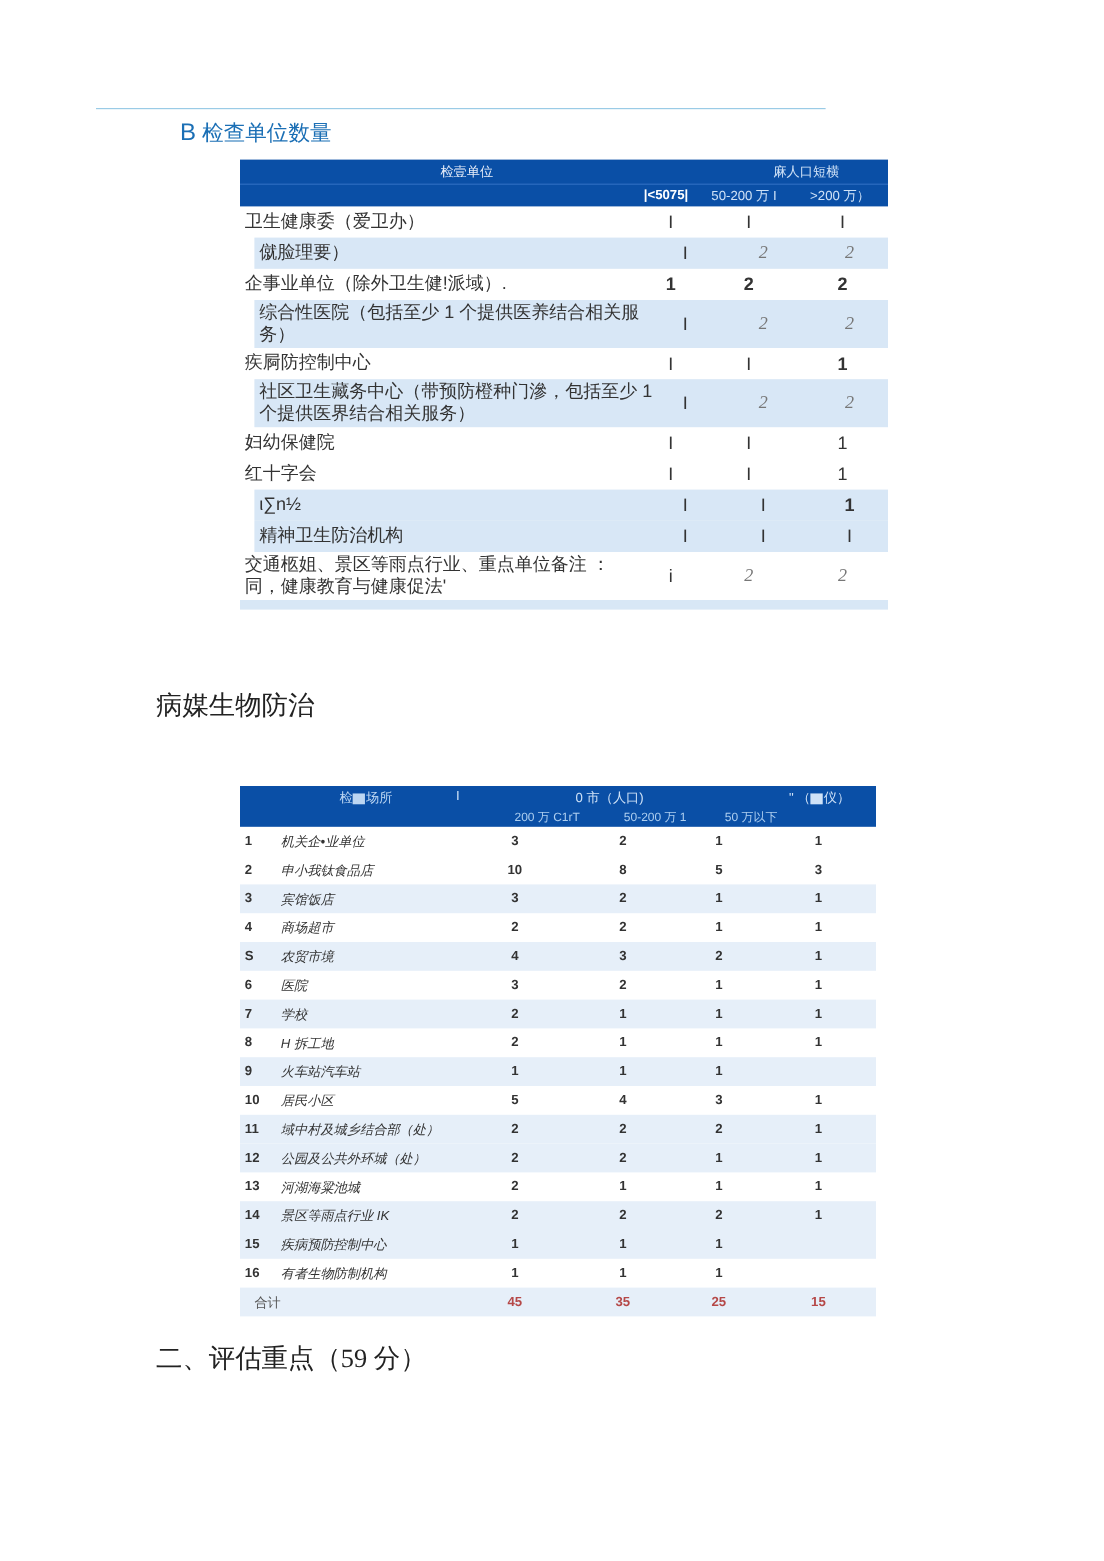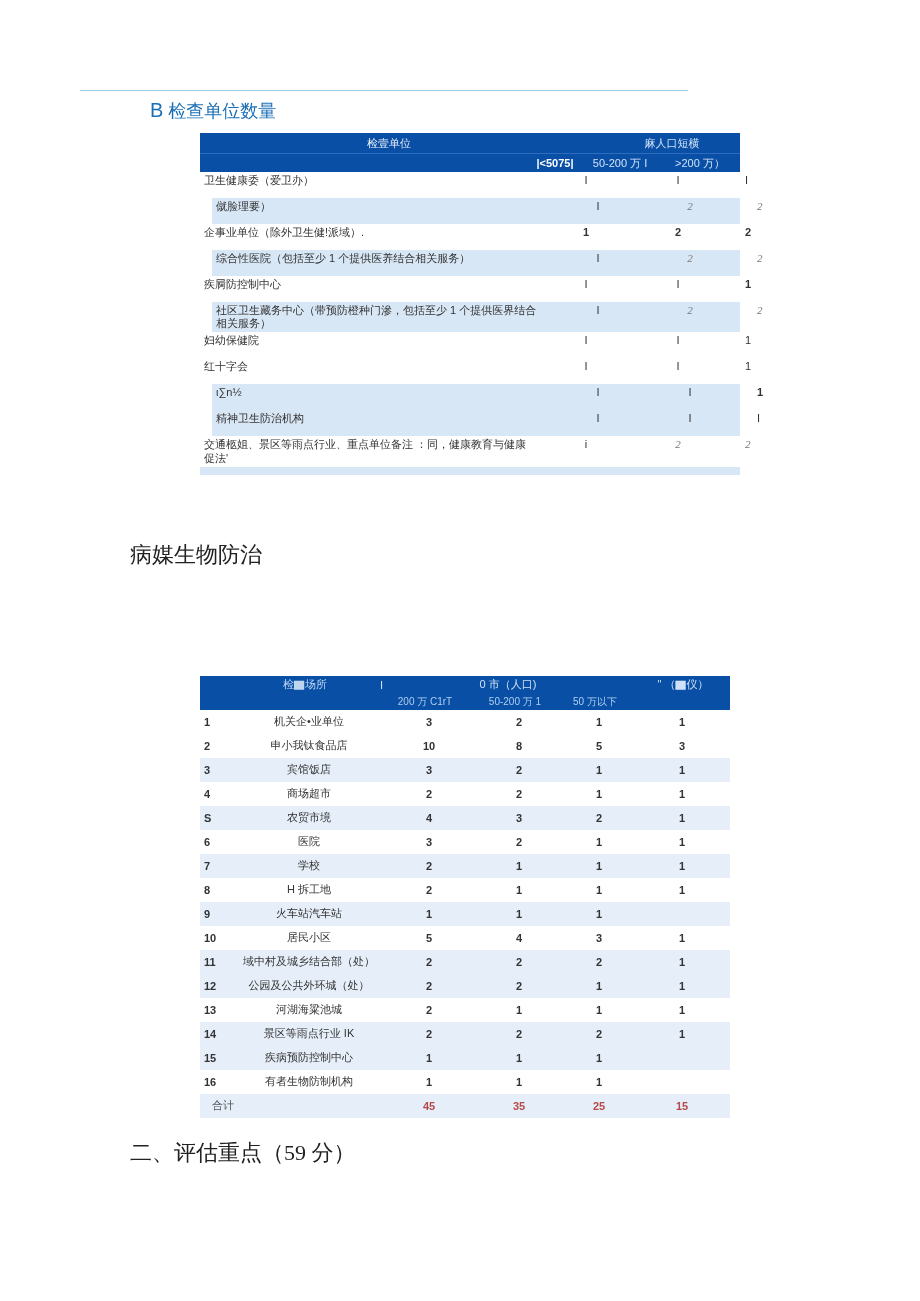--- a/index.html
+++ b/index.html
@@ -77,24 +77,24 @@
     text-align: center;
     color: #cfe2f7;
   }
   .t1-hb-c3 {
     flex: 1;
     text-align: center;
     color: #cfe2f7;
   }
   .t1-row {
     display: flex;
+    align-items: center;
     min-height: 22px;
     padding: 2px 0;
-    font-size: 11px;
-    gap: 27px;
+    font-size: 15px;
   }
   .t1-row.alt {
     background: #d8e7f6;
     margin-left: 12px;
   }
   .t1-c-name {
     flex: 0 0 330px;
     padding-left: 4px;
     color: #333;
     line-height: 1.2;
@@ -126,21 +126,21 @@
 
   .section-title {
     font-family: "SimSun", serif;
     font-size: 22px;
     color: #222;
     margin: 65px 0 0 130px;
     font-weight: 400;
   }
 
   .table2-wrap {
-    margin: 106px 0 0 200px;
+    margin: 52px 0 0 200px;
     width: 530px;
     font-size: 11px;
   }
   .t2-header {
     background: #0a4fa6;
     color: #fff;
   }
   .t2-header-top {
     display: flex;
     height: 18px;
@@ -169,20 +169,21 @@
   }
   .t2-h-last {
     flex: 1;
     text-align: center;
     color: #cfe2f7;
   }
   .t2-header-bot {
     display: flex;
     height: 16px;
     align-items: center;
+    padding-left: 31px;
   }
   .t2-hb-idx {
     flex: 0 0 30px;
   }
   .t2-hb-place {
     flex: 0 0 150px;
   }
   .t2-hb-c1 {
     flex: 0 0 90px;
     text-align: center;
@@ -214,22 +215,23 @@
     background: #e6eff9;
   }
   .t2-idx {
     flex: 0 0 30px;
     text-align: left;
     font-weight: bold;
     padding-left: 4px;
   }
   .t2-place {
     flex: 0 0 150px;
-    text-align: center;
+    text-align: left;
     color: #333;
+    font-style: italic;
   }
   .t2-c1 {
     flex: 0 0 90px;
     text-align: center;
     font-weight: bold;
   }
   .t2-c2 {
     flex: 0 0 90px;
     text-align: center;
     font-weight: bold;

